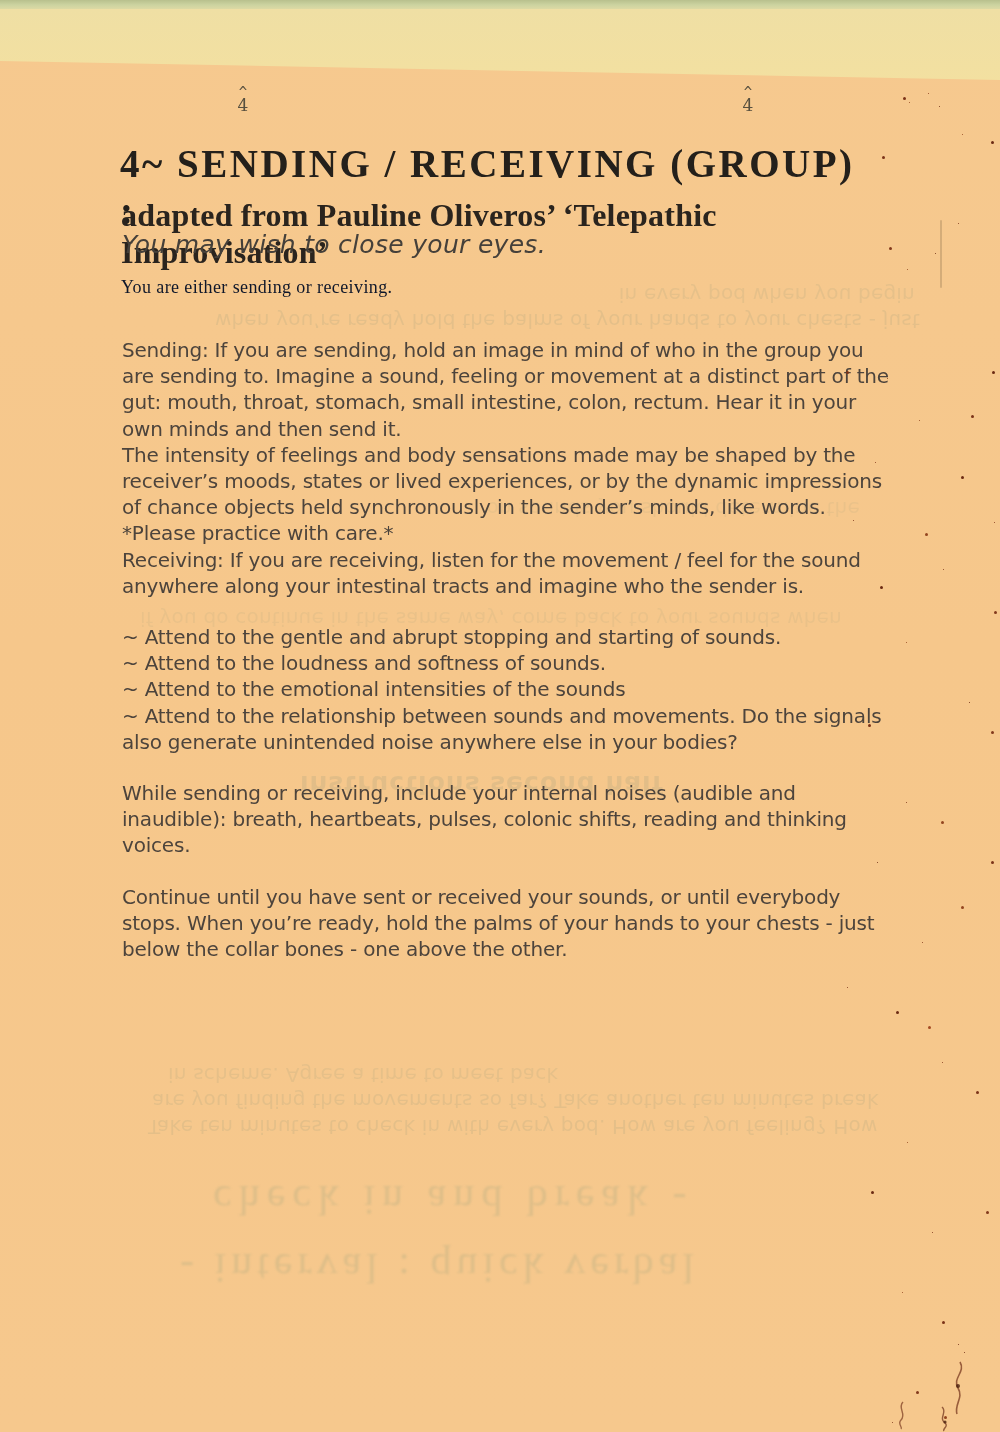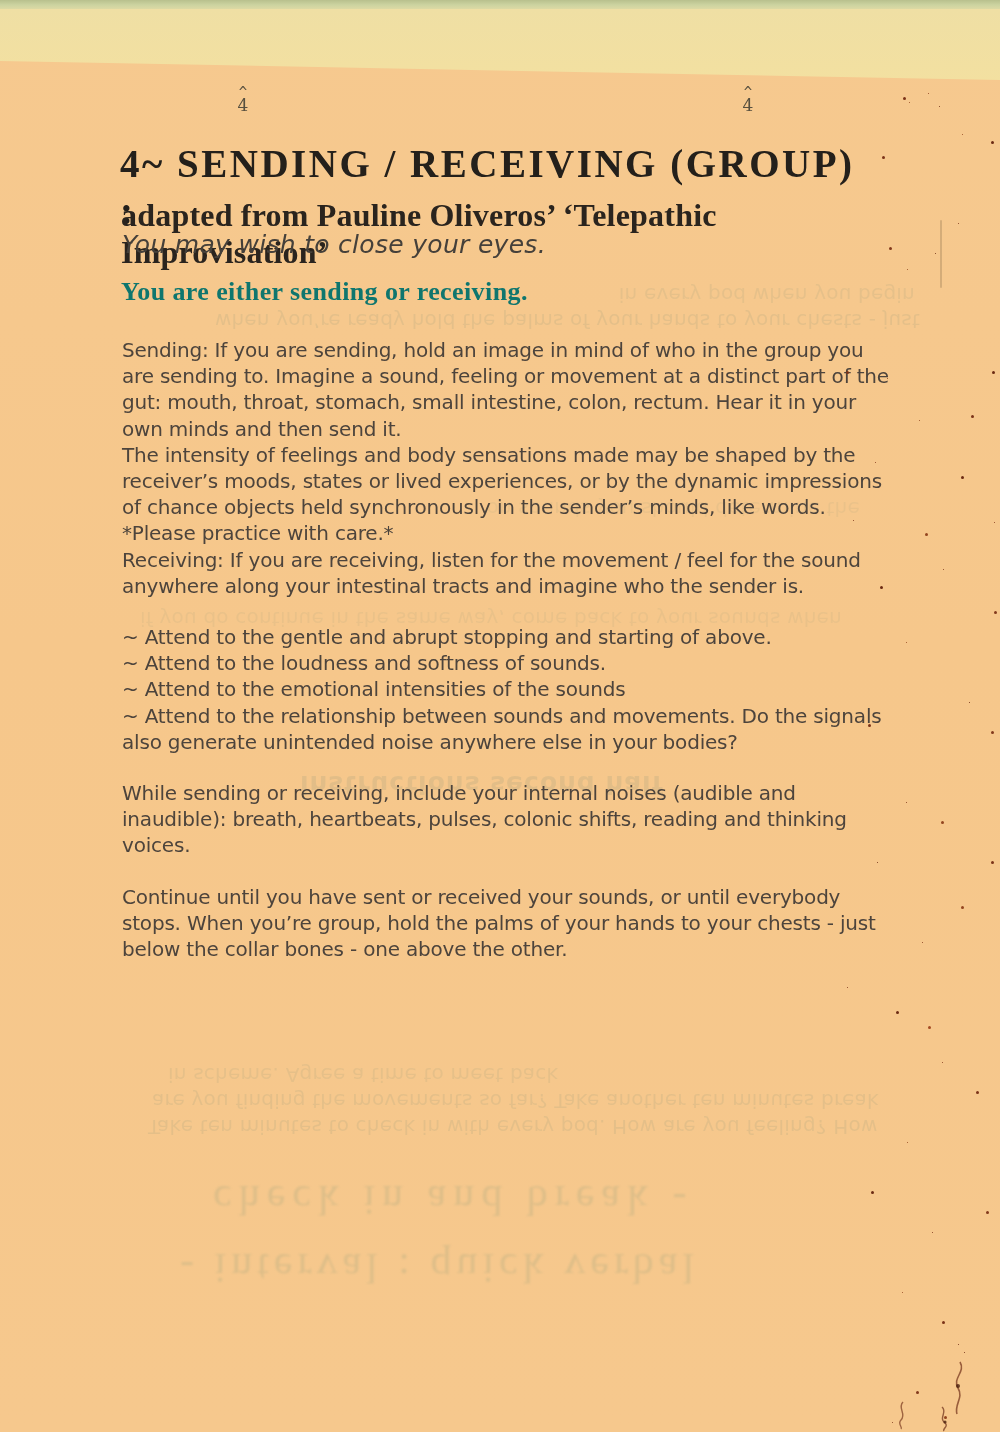--- a/index.html
+++ b/index.html
@@ -40,22 +40,22 @@
     position:absolute; left:121px; top:197px; width:790px;
     font-family:"Liberation Serif", serif; font-weight:700;
     font-size:32px; color:#2a241e; letter-spacing:0.2px;
   }
   .closing-note {
     position:absolute; left:122px; top:230px; width:600px;
     font-style:italic; font-size:25px; color:#45403a; letter-spacing:0.3px;
   }
   .section-heading {
     position:absolute; left:121px; top:277px; width:650px;
-    font-family:"Liberation Serif", serif; font-weight:700;
-    font-size:26px; color:#0f766e; letter-spacing:0.4px;
+    font-family:"Liberation Serif", serif; font-weight:400;
+    font-size:18px; color:#0f172a; letter-spacing:0.4px;
   }
 
   
   .text-col { position:absolute; left:122px; top:337px; width:782px;
               font-size:20px; line-height:26.2px; color:#4d443c; letter-spacing:-0.2px; }
   .sec { margin:0 4px 25px 0; }
   .sec p { margin:0; }
   .attend-list div { margin:0; }
 
   
@@ -142,30 +142,30 @@
   <div class="closing-note">You may wish to close your eyes.</div>
   <h3 class="section-heading">You are either sending or receiving.</h3>
 
   <div class="text-col">
     <div class="sec">
       <p>Sending: If you are sending, hold an image in mind of who in the group you are sending to. Imagine a sound, feeling or movement at a distinct part of the gut: mouth, throat, stomach, small intestine, colon, rectum. Hear it in your own minds and then send it.</p>
       <p>The intensity of feelings and body sensations made may be shaped by the receiver’s moods, states or lived experiences, or by the dynamic impressions of chance objects held synchronously in the sender’s minds, like words. *Please practice with care.*</p>
       <p>Receiving: If you are receiving, listen for the movement / feel for the sound anywhere along your intestinal tracts and imagine who the sender is.</p>
     </div>
     <div class="sec attend-list">
-      <div>~ Attend to the gentle and abrupt stopping and starting of above.</div>
+      <div>~ Attend to the gentle and abrupt stopping and starting of sounds.</div>
       <div>~ Attend to the loudness and softness of sounds.</div>
       <div>~ Attend to the emotional intensities of the sounds</div>
       <div>~ Attend to the relationship between sounds and movements. Do the signals also generate unintended noise anywhere else in your bodies?</div>
     </div>
     <div class="sec">
       <p>While sending or receiving, include your internal noises (audible and inaudible): breath, heartbeats, pulses, colonic shifts, reading and thinking voices.</p>
     </div>
     <div class="sec">
-      <p>Continue until you have sent or received your sounds, or until everybody stops. When you’re group, hold the palms of your hands to your chests - just below the collar bones - one above the other.</p>
+      <p>Continue until you have sent or received your sounds, or until everybody stops. When you’re ready, hold the palms of your hands to your chests - just below the collar bones - one above the other.</p>
     </div>
   </div>
 
   <div class="specks"></div>
   <div class="hairline"></div>
   <svg class="squiggle sq1" width="22" height="56" viewBox="0 0 22 56">
     <path d="M14 2 C20 12 6 18 12 28 C18 38 8 44 11 54" fill="none" stroke="#7a3a20" stroke-width="1.6" opacity="0.75"></path>
     <circle cx="12" cy="26" r="2" fill="#4a1f0e" opacity="0.8"></circle>
   </svg>
   <svg class="squiggle sq2" width="18" height="30" viewBox="0 0 18 30">

